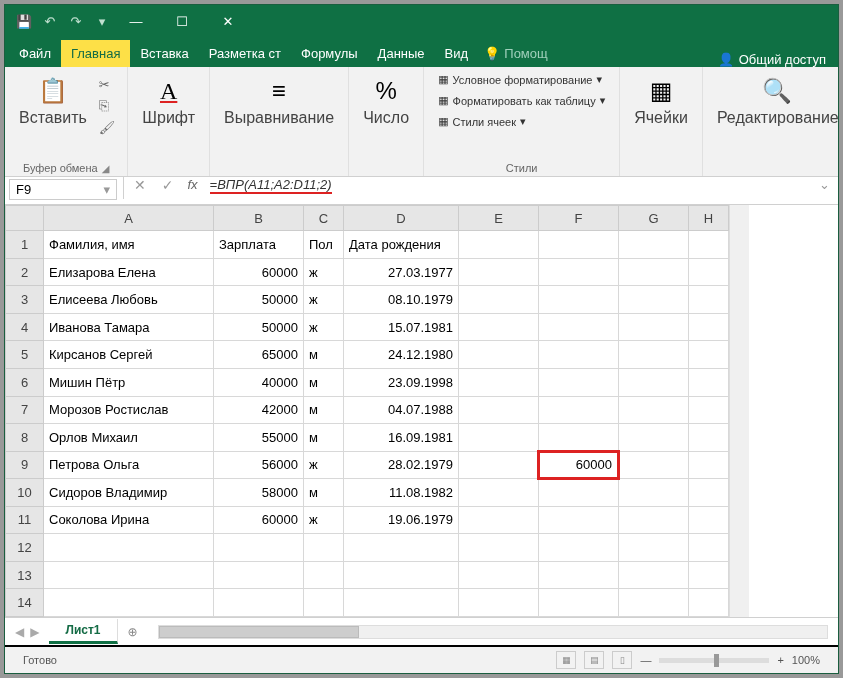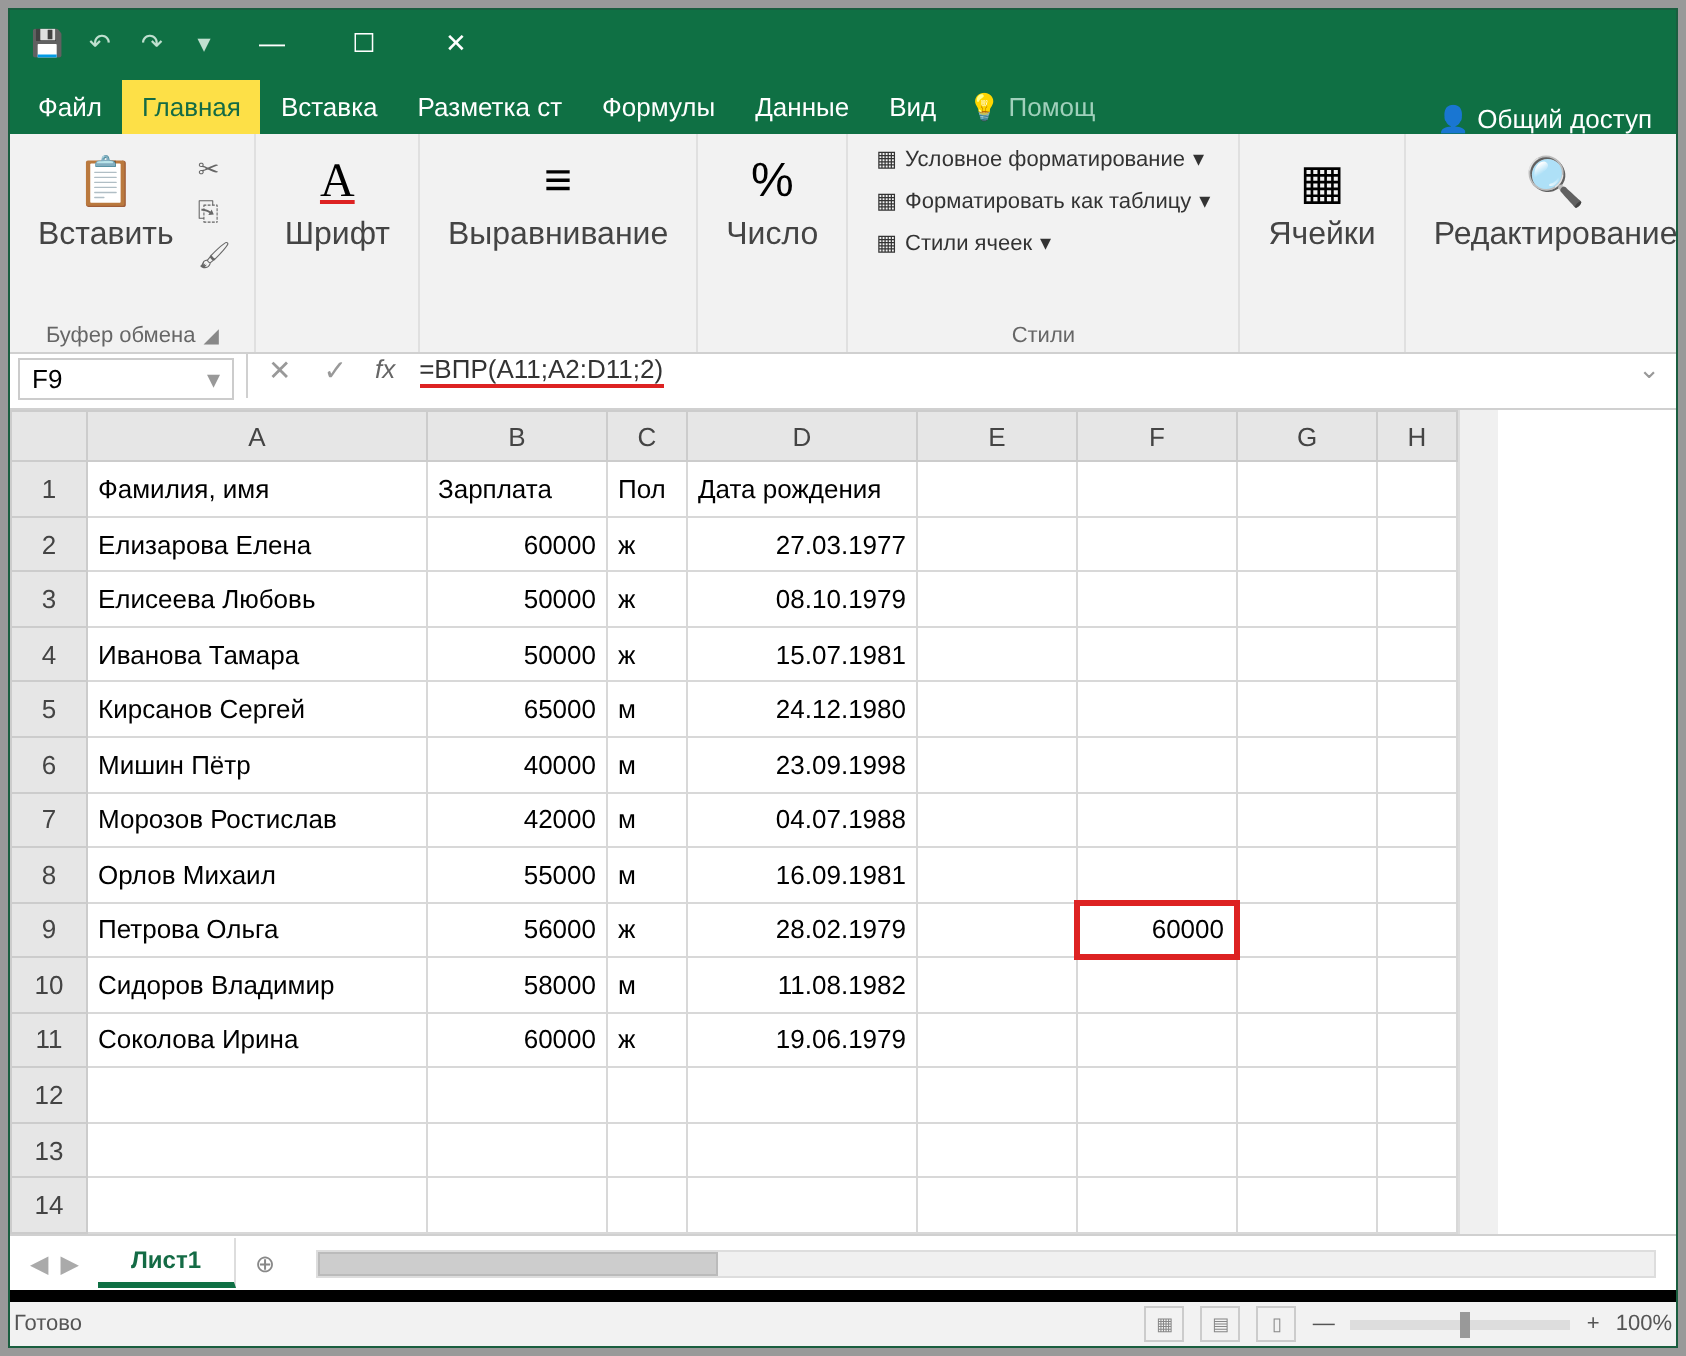--- a/index.html
+++ b/index.html
@@ -31,42 +31,42 @@
 .style-row { display: flex; align-items: center; font-size: 11px; color: #333; padding: 2px 4px; gap: 4px; white-space: nowrap; }
 .dl { font-size: 10px; color: #888; }
 .collapse { margin-left: auto; padding: 8px 10px; color: #888; font-size: 12px; align-self: flex-end; }
 
 .formula-row { height: 28px; border-bottom: 1px solid #d0d0d0; display: flex; align-items: flex-start; background: #fff; font-size: 13px; }
 .namebox { width: 108px; border: 1px solid #ccc; margin: 2px 4px; padding: 2px 6px; display: flex; justify-content: space-between; align-items: center; }
 .fb-sep { width: 1px; height: 22px; background: #d0d0d0; margin: 0 2px; }
 .fb-btn { padding: 0 8px; color: #999; font-size: 14px; }
 .fx { font-style: italic; color: #666; padding: 0 6px; }
 .formula-input { flex: 1; padding: 0 6px; color: #333; }
-.formula-underline { border-bottom: 2px solid #d22; display: inline-block; }
+.formula-underline { border-bottom: 2px solid #d22; display: inline-block; font-style: italic; }
 
 .sheet-area { flex: 1; overflow: hidden; position: relative; background: #fff; display: flex; }
 .grid { border-collapse: collapse; font-size: 13px; }
 .grid th { background: #e6e6e6; border: 1px solid #ccc; font-weight: 400; color: #444; padding: 0; height: 22px; }
 .grid th.corner { width: 38px; }
 .grid td.rowhdr { background: #e6e6e6; border: 1px solid #ccc; text-align: center; color: #444; width: 38px; height: 24px; }
 .grid td.cell { border: 1px solid #d8d8d8; padding: 2px 5px; height: 24px; }
 .grid td.cell.r { text-align: right; }
 .highlighted-cell { border: 3px solid #d22 !important; text-align: right; }
 .vsb { width: 20px; background: #f0f0f0; border-left: 1px solid #ddd; }
 
 .sheet-tabs { height: 28px; background: #fff; border-top: 1px solid #d0d0d0; display: flex; align-items: center; font-size: 12px; }
 .nav-arrows { display: flex; gap: 6px; padding: 0 10px; color: #aaa; }
 .sheet-tab { padding: 4px 16px; border-right: 1px solid #ddd; }
 .sheet-tab.active { border-bottom: 3px solid #0f7044; color: #146b45; font-weight: 600; }
 .add-sheet { padding: 0 10px; color: #888; }
 .htrack { flex: 1; display: flex; align-items: center; padding: 0 10px; }
 .htrack-bar { flex: 1; height: 14px; background: #f0f0f0; border: 1px solid #ddd; position: relative; }
 .hthumb { position: absolute; left: 0; width: 200px; height: 100%; background: #cdcdcd; border: 1px solid #bbb; }
 
-.statusbar { height: 28px; background: #f2f2f2; border-top: 6px solid #000000; display: flex; align-items: center; font-size: 11px; color: #555; padding: 0 2px; gap: 8px; }
+.statusbar { height: 28px; background: #f2f2f2; border-top: 2px solid #000000; display: flex; align-items: center; font-size: 11px; color: #555; padding: 0 18px; gap: 8px; }
 .status-spacer { flex: 1; }
 .view-btn { width: 20px; height: 18px; border: 1px solid #ccc; display: flex; align-items: center; justify-content: center; font-size: 9px; color: #888; }
 .zoom-slider { width: 110px; height: 5px; background: #ddd; position: relative; }
 .zoom-slider::before { content: ''; position: absolute; left: 50%; top: -4px; width: 5px; height: 13px; background: #999; }
 </style>
 </head>
 <body>
 
 <div class="window">
 

